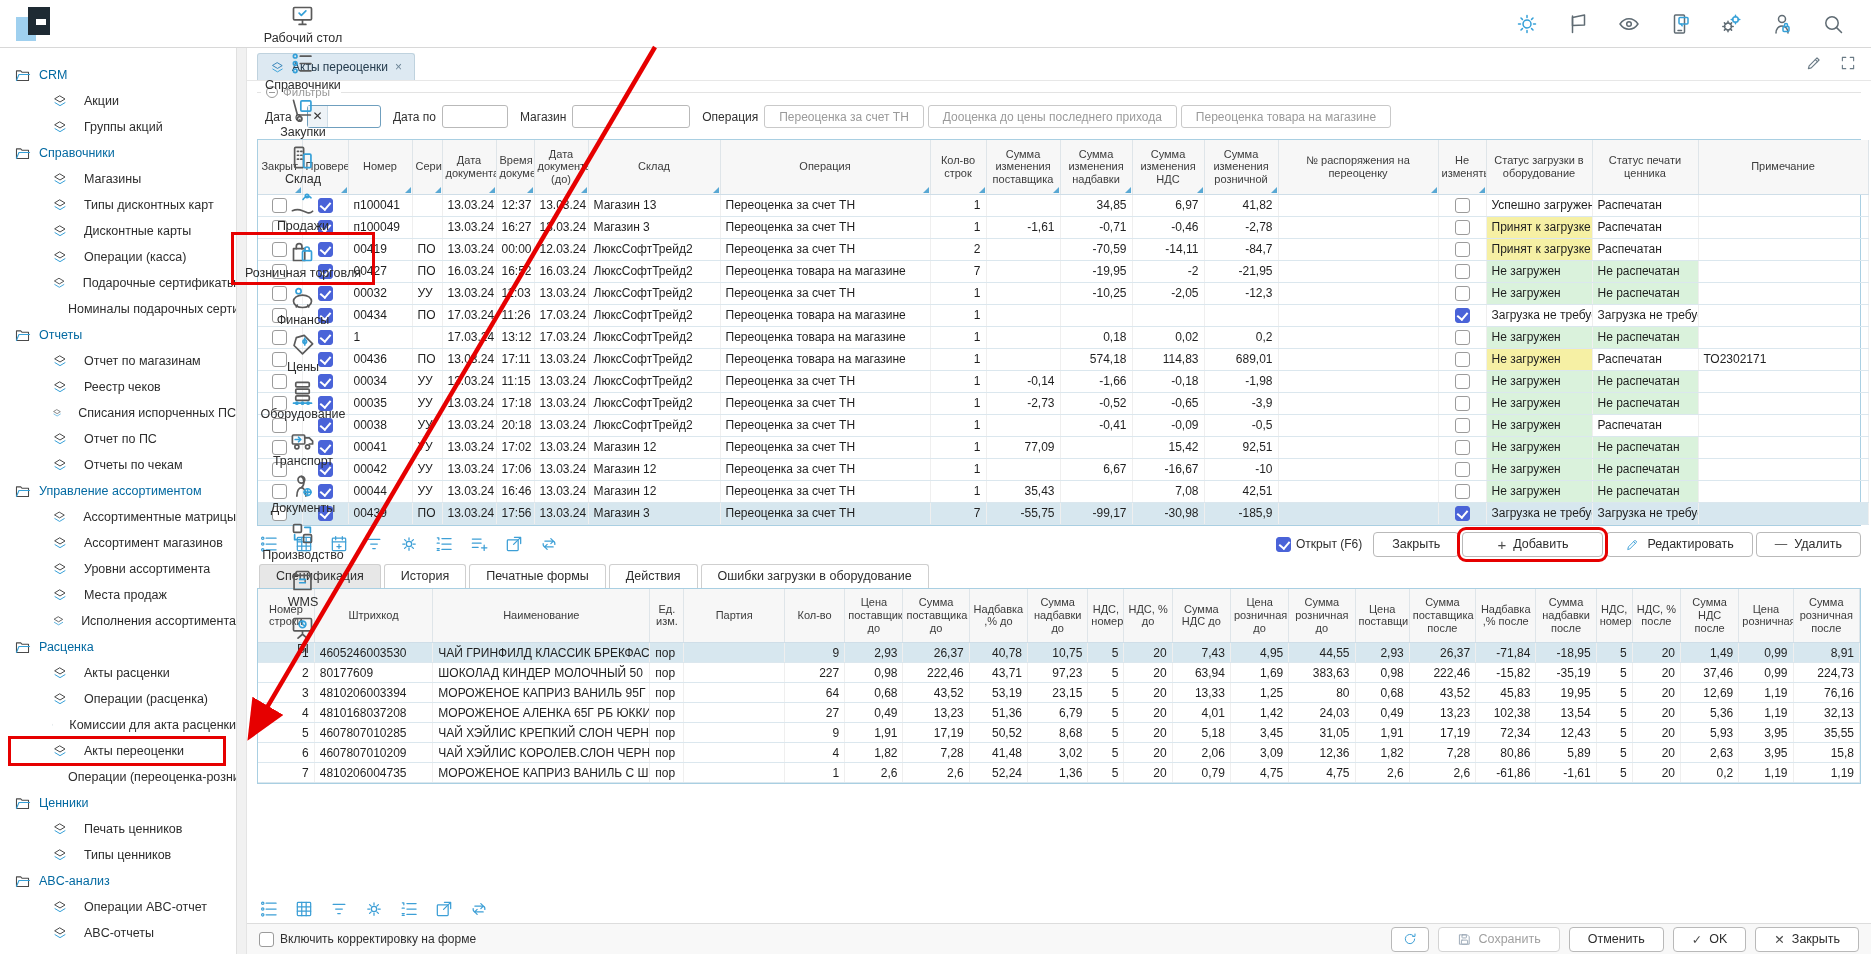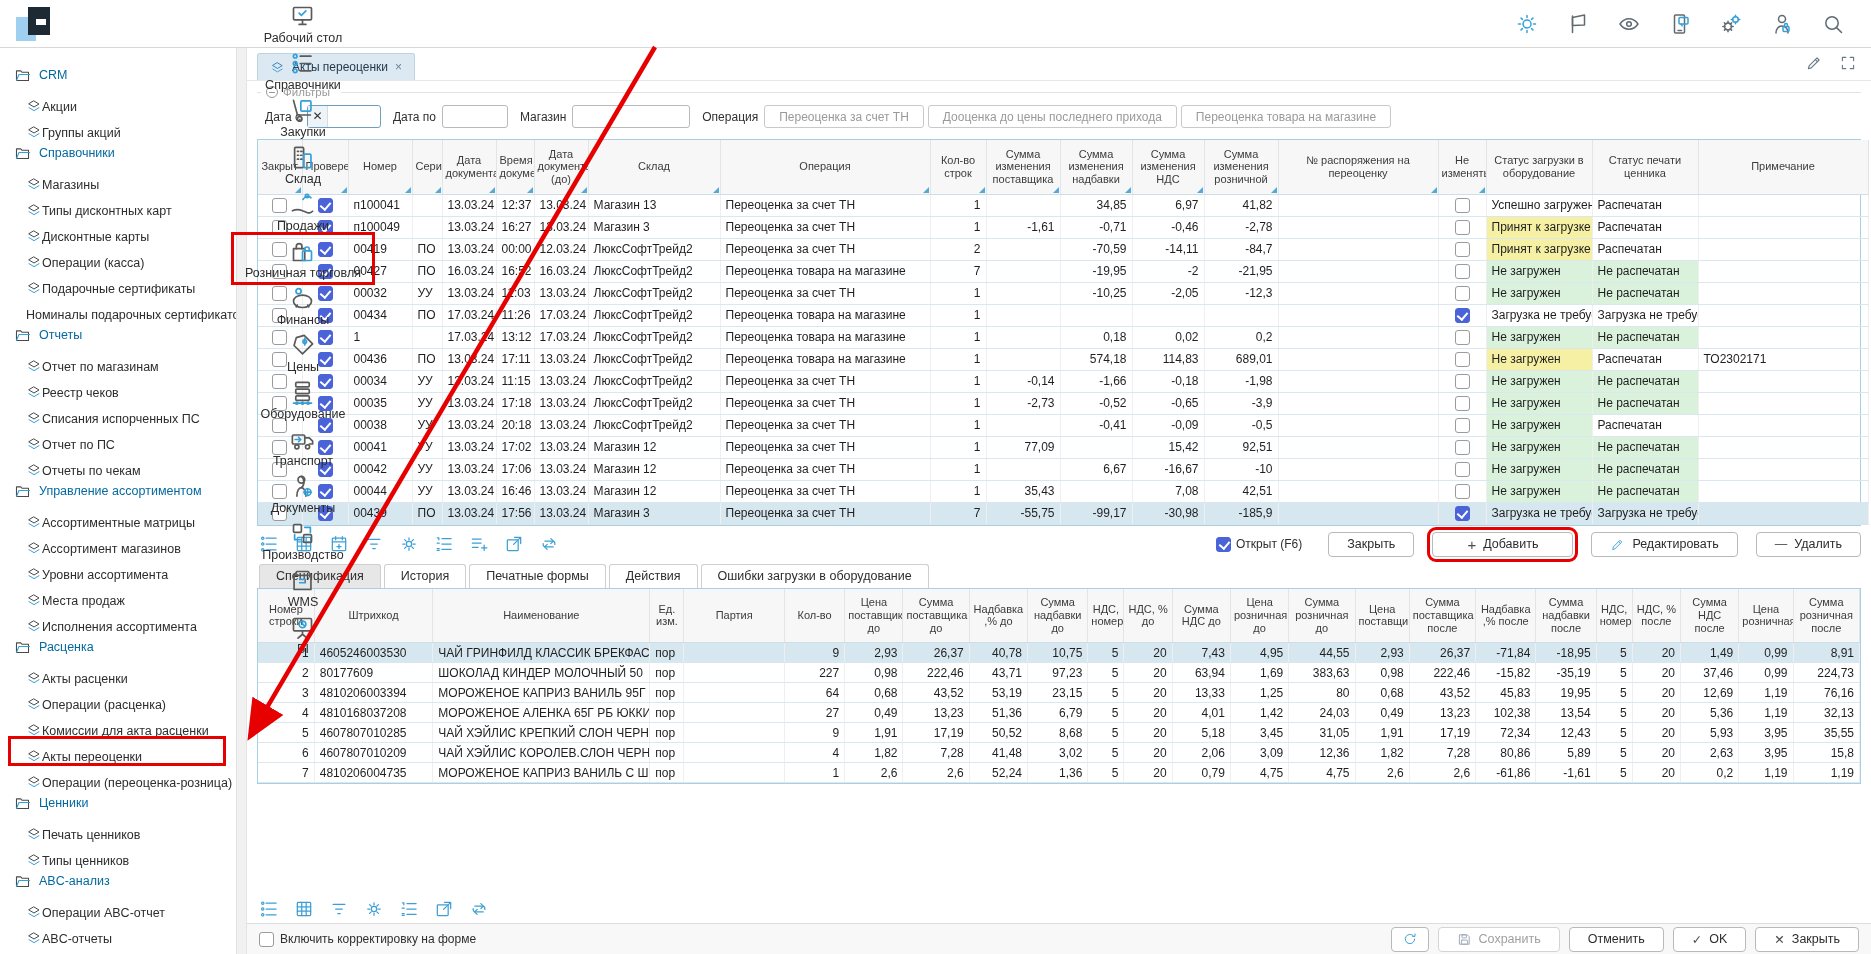--- a/index.html
+++ b/index.html
@@ -18,21 +18,21 @@
   .navitem .lbl { margin-top:1px; font-size:12.5px; color:#2d2d2d; white-space:nowrap; }
   .navitem.redbox { box-shadow:0 0 0 3px #e60000; }
   #navright { margin-left:auto; display:flex; align-items:center; gap:27px; padding-right:26px; color:#5f6b73; }
   #navright .ric { cursor:pointer; }
 
   
   #wrap { display:flex; height:906px; }
   #sidebar { width:237px; border-right:1px solid #e0e0e0; padding-top:14px; overflow:hidden; }
   .tgroup { display:flex; align-items:center; height:26px; padding-left:14px; gap:8px; cursor:pointer; }
   .tgroup .lbl { font-size:12.5px; color:#0369a1; }
-  .titem { display:flex; align-items:flex-end; height:26px; padding-left:26px; gap:0; cursor:pointer; white-space:nowrap; position:relative; }
+  .titem { display:flex; align-items:center; height:26px; padding-left:52px; gap:16px; cursor:pointer; white-space:nowrap; position:relative; }
   .titem .lbl { font-size:12.5px; color:#2d2d2d; }
   .titem.redbox::after { content:""; position:absolute; left:8px; right:10px; top:-2px; bottom:-2px; border:3px solid #e60000; }
   #gutter { width:10px; background:#f1f1f1; border-right:1px solid #e4e4e4; }
   #main { flex:1; display:flex; flex-direction:column; position:relative; min-width:0; }
 
   
   #tabbar { height:33px; display:flex; align-items:flex-end; padding-left:10px; position:relative; border-bottom:1px solid #e7e7e7;}
   #doc-tab { display:flex; align-items:center; gap:7px; background:#dde9f2; border:1px solid #bfd2de; border-bottom:none; border-radius:3px 3px 0 0; height:27px; padding:0 12px; cursor:pointer; }
   #doc-tab .lbl { color:#243b4d; }
   #doc-tab .x { color:#6c8496; font-size:12px; cursor:pointer; }
@@ -68,21 +68,21 @@
   tr.sel td { background:#d7e7ef; }
   td.st.y { background:#f6f0a4; }
   td.st.g { background:#daf2dc; }
   .cb { display:inline-block; width:15px; height:15px; border:1px solid #9b9b9b; border-radius:3px; background:#fff; vertical-align:middle; cursor:pointer; }
   .cb.on { background:#4a63d8; border-color:#4a63d8; position:relative; }
   .cb.on::after { content:""; position:absolute; left:3.5px; top:1.5px; width:5px; height:8px; border:solid #fff; border-width:0 2px 2px 0; transform:rotate(40deg); }
 
   
   .iconrow { display:flex; align-items:center; gap:15px; color:#3d9fd6; }
   #midbar { display:flex; align-items:center; padding:6px 10px 4px 12px; }
-  #midbar-right { margin-left:auto; display:flex; gap:18px; }
+  #midbar-right { margin-left:auto; display:flex; gap:3px; }
   .btn { height:25px; border:1px solid #b9b9b9; border-radius:4px; background:#fff; color:#2d2d2d;
          font-size:12.5px; padding:0 18px; display:flex; align-items:center; gap:7px; cursor:pointer; white-space:nowrap;}
   .btn .bic { color:#4b4b4b; }
   #btn-add { padding:0 34px; position:relative; }
   #btn-add.redbox { outline:3px solid #e60000; outline-offset:2px; }
   #open-toggle { display:flex; align-items:center; gap:5px; margin-right:8px; }
 
   
   #spectabs { display:flex; gap:3px; padding:3px 0 0 12px; }
   .stab { height:24px; display:flex; align-items:center; padding:0 16px; border:1px solid #cfcfcf; border-bottom:none;

